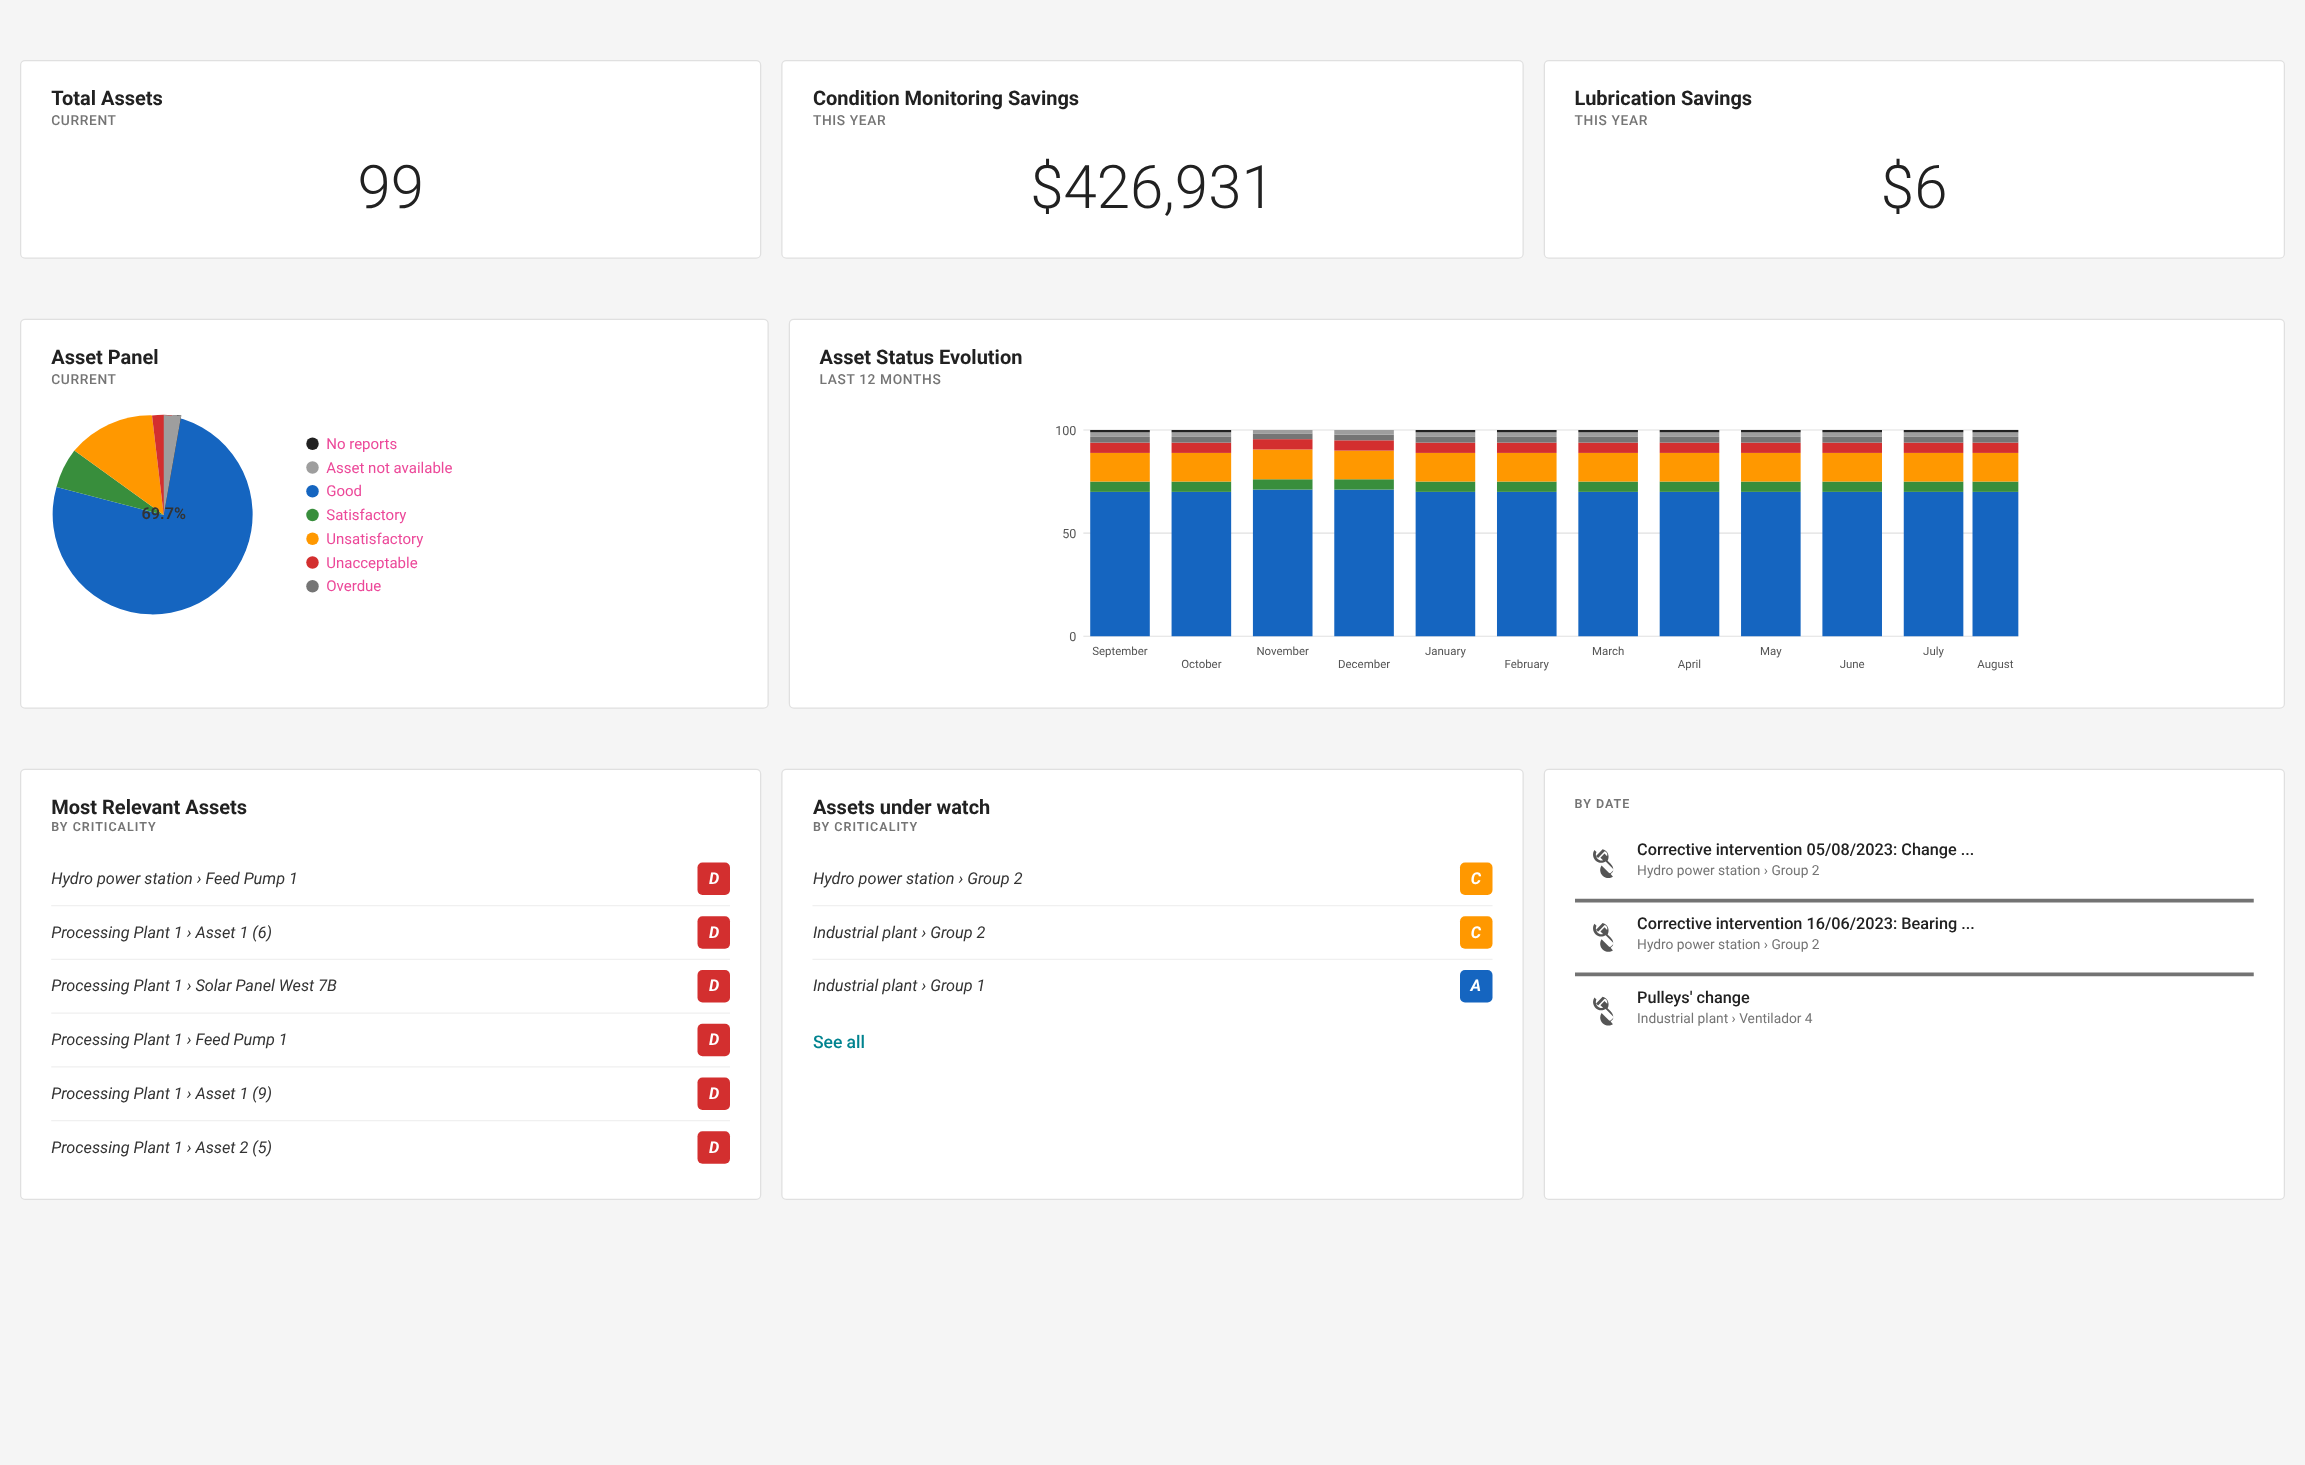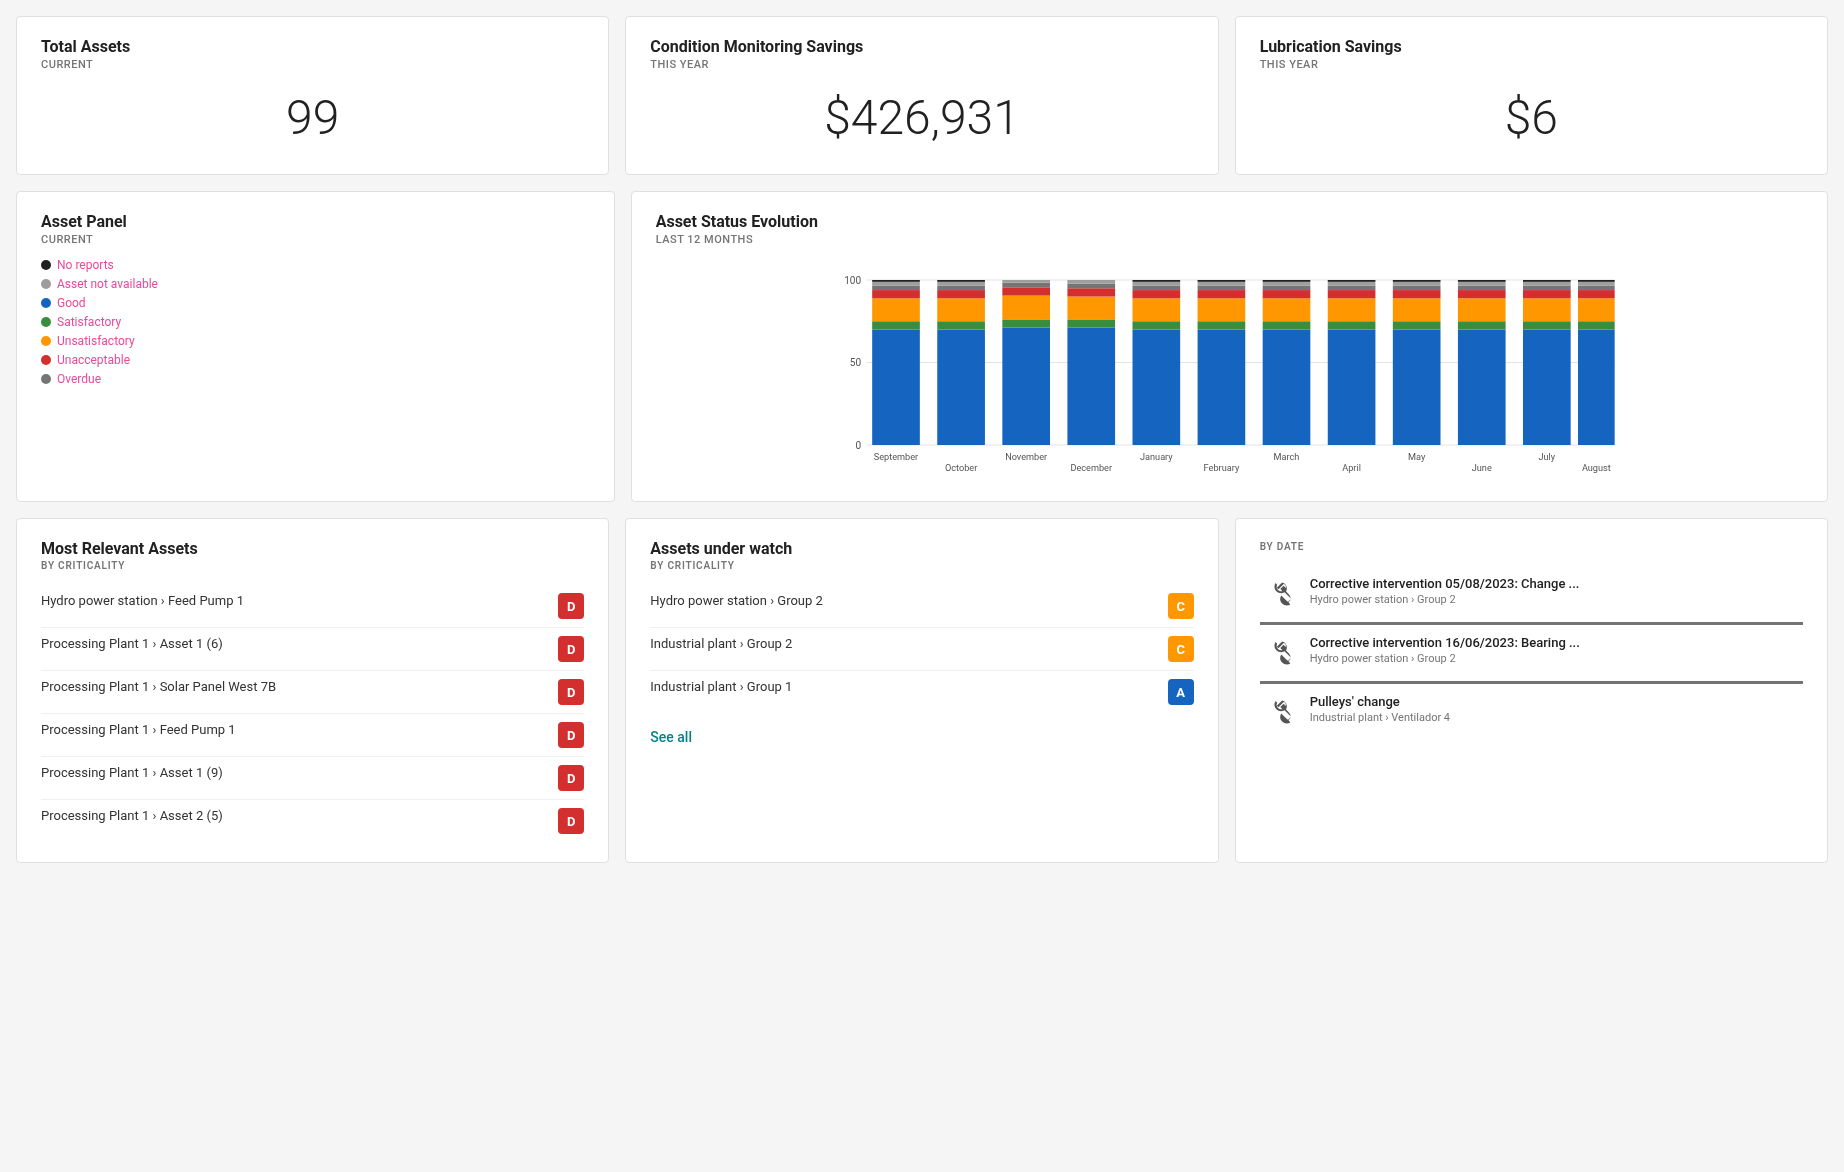--- a/index.html
+++ b/index.html
@@ -11,20 +11,21 @@
       color: #333;
     }
     .dashboard {
       display: grid;
       grid-template-rows: auto auto auto;
       gap: 16px;
     }
     .row {
       display: grid;
       gap: 16px;
+      margin-top: 32px;
     }
     .row-1 { grid-template-columns: 1fr 1fr 1fr; }
     .row-2 { grid-template-columns: 1fr 2fr; }
     .row-3 { grid-template-columns: 1fr 1fr 1fr; }
 
     .card {
       background: #fff;
       border-radius: 4px;
       border: 1px solid #e0e0e0;
       padding: 20px 24px;
@@ -106,25 +107,27 @@
     .section-label {
       font-size: 10px;
       color: #757575;
       font-weight: 600;
       letter-spacing: 0.8px;
       margin-top: 2px;
       margin-bottom: 14px;
     }
     .asset-row {
       display: flex;
+      align-items: center;
       justify-content: space-between;
       padding: 8px 0;
       border-bottom: 1px solid #f0f0f0;
       font-size: 13px;
       color: #333;
+      font-style: italic;
     }
     .asset-row:last-child { border-bottom: none; }
     .badge {
       width: 26px;
       height: 26px;
       border-radius: 4px;
       display: flex;
       align-items: center;
       justify-content: center;
       font-weight: 700;
@@ -195,20 +198,39 @@
       <div class="card-subtitle">THIS YEAR</div>
       <div class="card-value">$6</div>
     </div>
   </div>
 
   <div class="row row-2">
     <div class="card">
       <div class="card-title">Asset Panel</div>
       <div class="card-subtitle">CURRENT</div>
       <div class="asset-status-content">
+        <div class="pie-container">
+          <svg viewBox="0 0 180 180" width="180" height="180">
+
+            <path d="M90,90 L90,10 A80,80 0 1,1 4.2,67.5 Z" fill="#1565c0"></path>
+
+            <path d="M90,90 L4.2,67.5 A80,80 0 0,1 18.5,38.3 Z" fill="#388e3c"></path>
+
+            <path d="M90,90 L18.5,38.3 A80,80 0 0,1 80.6,10.3 Z" fill="#ff9800"></path>
+
+            <path d="M90,90 L80.6,10.3 A80,80 0 0,1 97.0,10.1 Z" fill="#d32f2f"></path>
+
+            <path d="M90,90 L97.0,10.1 A80,80 0 0,1 100.5,10.2 Z" fill="#757575"></path>
+
+            <path d="M90,90 L100.5,10.2 A80,80 0 0,1 104.0,10.4 Z" fill="#212121"></path>
+
+            <path d="M90,90 L104.0,10.4 A80,80 0 0,1 90,10 Z" fill="#9e9e9e"></path>
+          </svg>
+          <div class="pie-label">69.7%</div>
+        </div>
         <div class="legend">
           <div class="legend-item">
             <div class="legend-dot" style="background:#212121"></div>
             <span>No reports</span>
           </div>
           <div class="legend-item">
             <div class="legend-dot" style="background:#9e9e9e"></div>
             <span>Asset not available</span>
           </div>
           <div class="legend-item">

